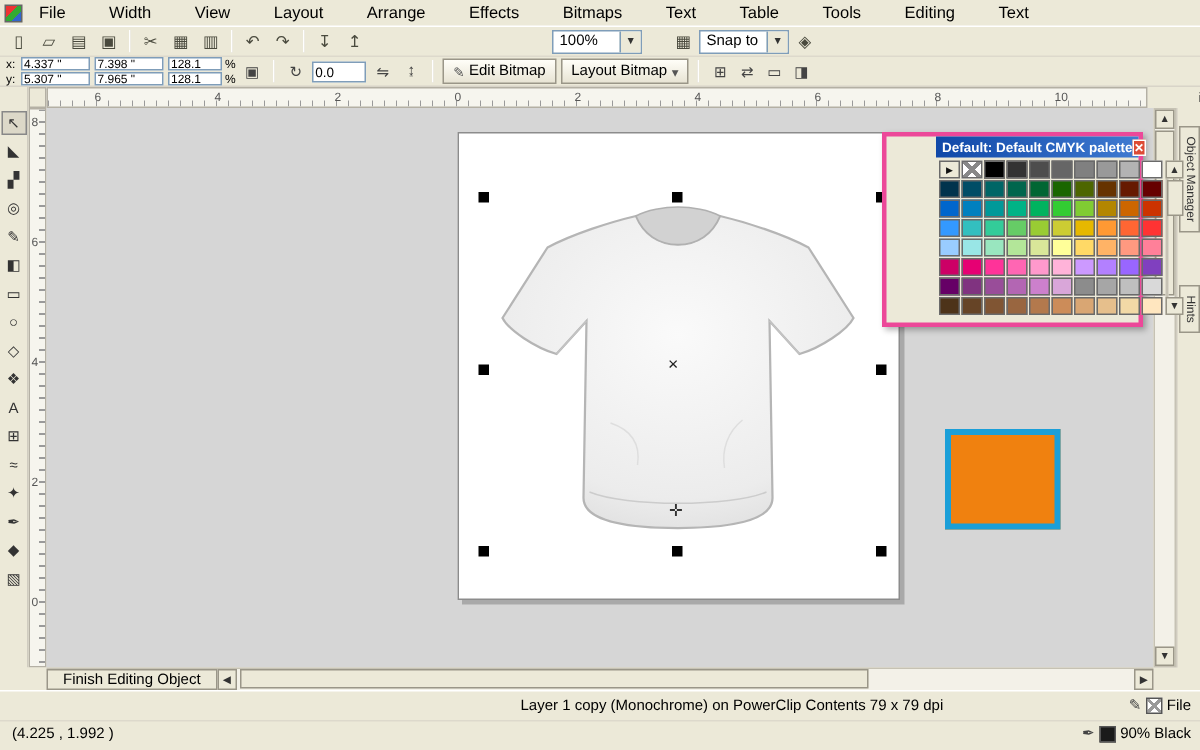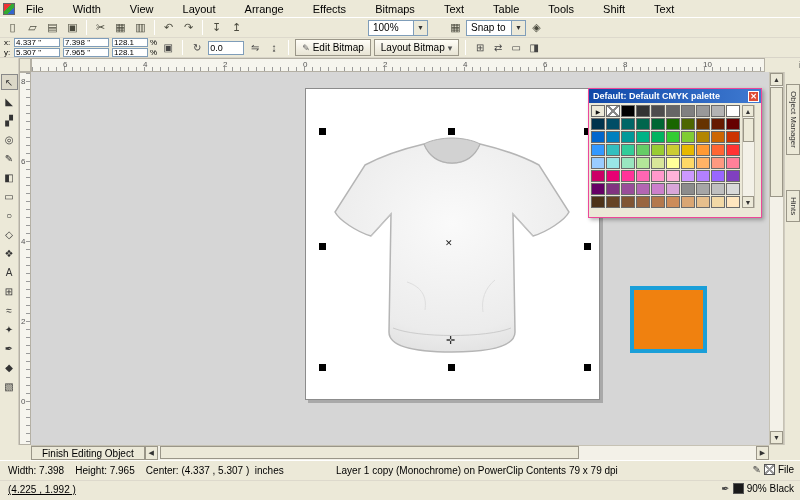--- a/index.html
+++ b/index.html
@@ -81,21 +81,21 @@
   .srow{position:absolute;left:0;width:800px;height:18px;}
   .srow1{top:1px;} .srow2{top:19px;border-top:1px solid #ddd9cc;}
   .stext{position:absolute;white-space:pre;font-size:10px;top:3px;}
   .stext.hint{font-size:9px;top:4px;color:#111;}
   .scluster{position:absolute;right:6px;top:2px;display:flex;align-items:center;gap:3px;font-size:10px;}
   .sicon{font-size:10px;color:#444;}
   .swatch{width:11px;height:11px;border:1px solid #555;background:#fff;}
   .swatch.none{background:linear-gradient(45deg,transparent 42%,#999 42% 58%,transparent 58%),linear-gradient(135deg,transparent 42%,#999 42% 58%,transparent 58%),#fff;}
 
   
-  #palette{position:absolute;left:588px;top:88px;width:174px;height:130px;background:var(--chrome);border:1px solid #ec4899;box-shadow:2px 2px 4px rgba(0,0,0,.3);}
+  #palette{position:absolute;left:588px;top:88px;width:174px;height:130px;background:var(--chrome);border:3px solid #ec4899;box-shadow:2px 2px 4px rgba(0,0,0,.3);padding-left:33px;}
   #palette-title{height:14px;background:linear-gradient(90deg,var(--titlefrom),var(--titleto));color:#fff;font-size:9px;font-weight:bold;display:flex;align-items:center;padding:0 2px 0 4px;white-space:nowrap;}
   #palette-close{margin-left:auto;width:11px;height:11px;background:#dd4b35;border:1px solid #fff;color:#fff;font-size:8px;line-height:9px;text-align:center;}
   #palette-body{display:flex;padding:2px;gap:2px;}
   #palette-grid{display:grid;grid-template-columns:repeat(10,14px);grid-auto-rows:12px;gap:1px;}
   .pcell{border:1px solid #6a6a6a;}
   .pcell.arrow{background:var(--chrome);font-size:6px;display:flex;align-items:center;justify-content:center;color:#111;}
   .pcell.nonefill{background:linear-gradient(45deg,transparent 42%,#888 42% 58%,transparent 58%),linear-gradient(135deg,transparent 42%,#888 42% 58%,transparent 58%),#fff;}
   #palette-scroll{width:13px;position:relative;background:#f3f1e8;border:1px solid #c6c2b4;}
   #palette-scroll .up{position:absolute;left:-1px;top:-1px;width:12px;height:12px;}
   #palette-scroll .down{position:absolute;left:-1px;bottom:-1px;width:12px;height:12px;}
@@ -110,21 +110,21 @@
       <span class="menu-item">File</span>
       <span class="menu-item">Width</span>
       <span class="menu-item">View</span>
       <span class="menu-item">Layout</span>
       <span class="menu-item">Arrange</span>
       <span class="menu-item">Effects</span>
       <span class="menu-item">Bitmaps</span>
       <span class="menu-item">Text</span>
       <span class="menu-item">Table</span>
       <span class="menu-item">Tools</span>
-      <span class="menu-item">Shift</span>
+      <span class="menu-item">Editing</span>
       <span class="menu-item">Text</span>
     </span>
 </div>
 
 <div id="toolbar">
   <span style="display:flex;align-items:center;gap:1px;">
       <button class="tbtn">▯</button>
       <button class="tbtn">▱</button>
       <button class="tbtn">▤</button>
       <button class="tbtn">▣</button>
@@ -381,29 +381,28 @@
   <button id="finish-tab">Finish Editing Object</button>
   <button class="sarrow">◀</button>
   <div id="htrack">
     <div id="hthumb"></div>
   </div>
   <button class="sarrow">▶</button>
 </div>
 
 <div id="statusbar">
   <div class="srow srow1">
-    <span class="stext" style="left:8px;">Width: 7.398    Height: 7.965    Center: (4.337 , 5.307 )  inches</span>
-    <span class="stext" style="left:336px;">Layer 1 copy (Monochrome) on PowerClip Contents 79 x 79 dpi</span>
+    <span class="stext" style="left:347px;">Layer 1 copy (Monochrome) on PowerClip Contents 79 x 79 dpi</span>
     <span class="scluster">
       <span class="sicon">✎</span>
       <span class="swatch none"></span>
       <span>File</span>
     </span>
   </div>
   <div class="srow srow2">
-    <span class="stext" style="left:8px;text-decoration:underline;">(4.225 , 1.992 )</span>
+    <span class="stext" style="left:8px;">(4.225 , 1.992 )</span>
     <span class="scluster">
       <span class="sicon">✒</span>
       <span class="swatch" id="outline-swatch" style="background: rgb(26, 26, 26);"></span>
       <span>90% Black</span>
     </span>
   </div>
 </div>
 
 </body></html>

